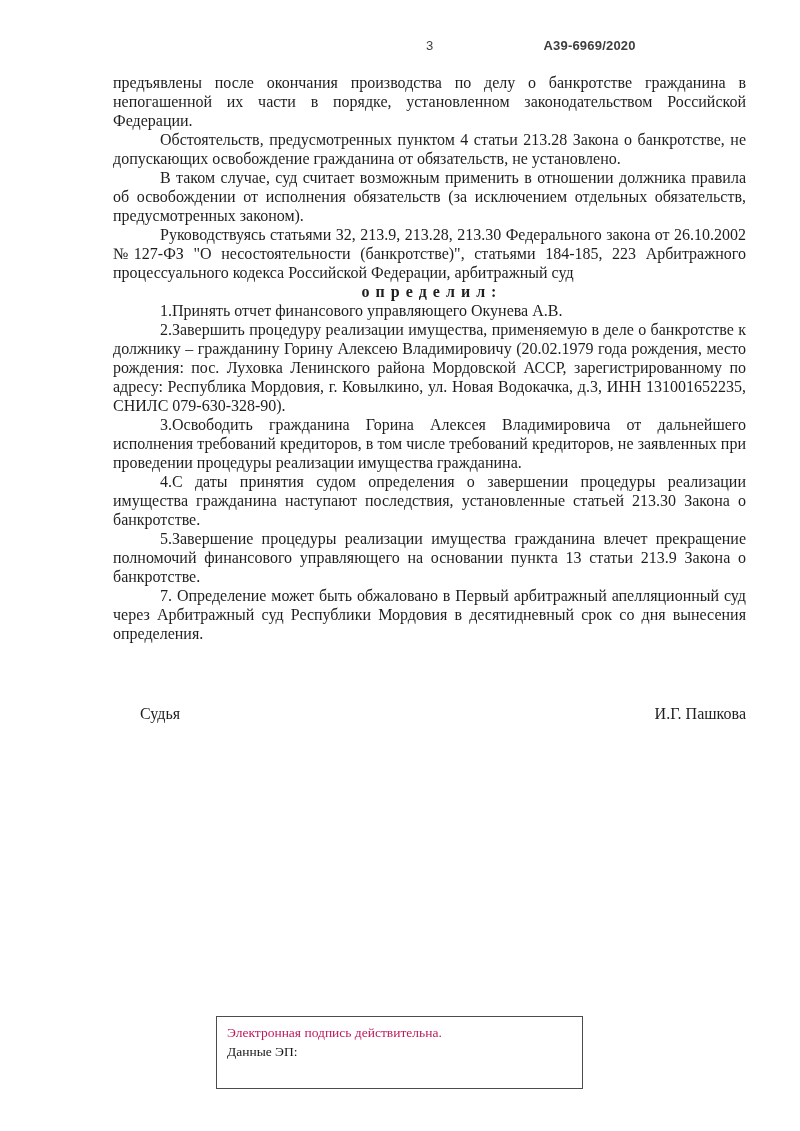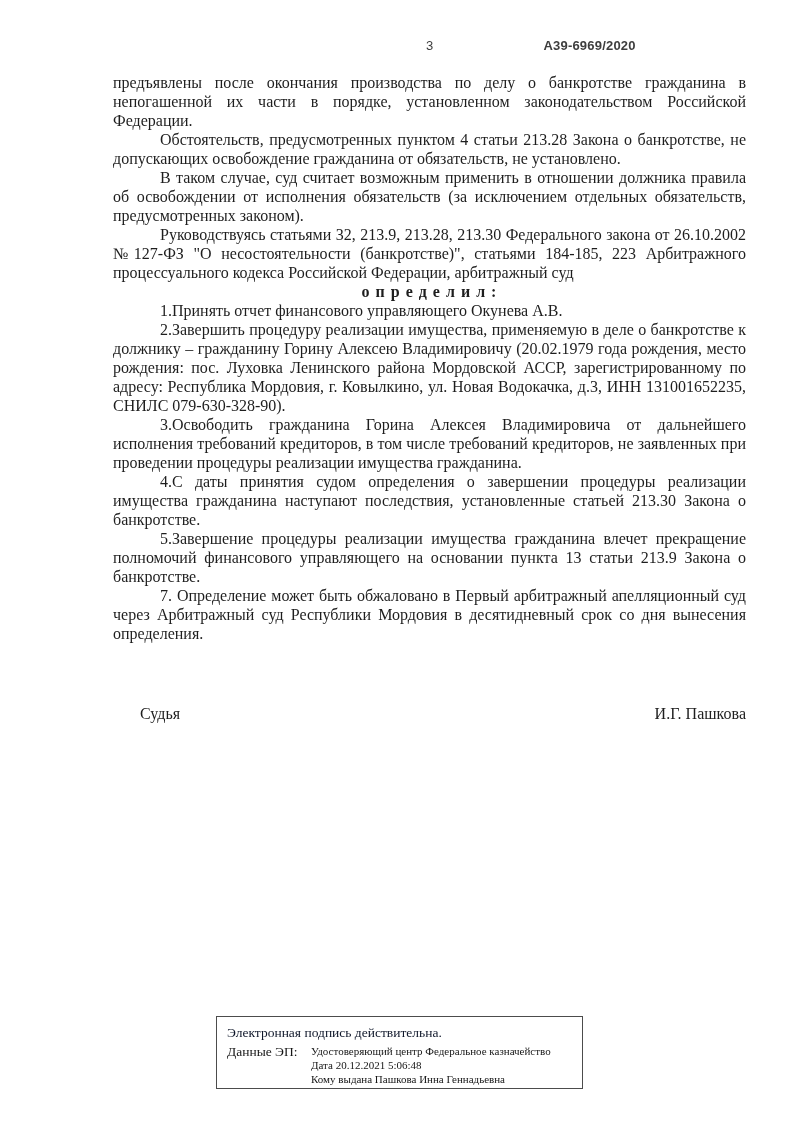--- a/index.html
+++ b/index.html
@@ -81,21 +81,21 @@
     width: 367px;
     height: 73px;
     border: 1.5px solid #4c4c4c;
     box-sizing: border-box;
     background: #ffffff;
     padding: 7px 8px 0 10px;
   }
   .stamp-validity {
     font-size: 13.5px;
     line-height: 17px;
-    color: #0f172a;
+    color: #be185d;
   }
   .stamp-row {
     display: flex;
     margin-top: 3px;
   }
   .stamp-label {
     flex: 0 0 74px;
     font-size: 13.5px;
     line-height: 15px;
     color: #161616;
@@ -135,21 +135,16 @@
 
   <div class="signature-row">
     <span class="judge-label">Судья</span>
     <span class="judge-name">И.Г. Пашкова</span>
   </div>
 
   <div class="stamp">
     <div class="stamp-validity">Электронная подпись действительна.</div>
     <div class="stamp-row">
       <div class="stamp-label">Данные ЭП:</div>
-      <div class="stamp-details">
-        <div class="stamp-detail">Удостоверяющий центр Федеральное казначейство</div>
-        <div class="stamp-detail">Дата 20.12.2021 5:06:48</div>
-        <div class="stamp-detail">Кому выдана Пашкова Инна Геннадьевна</div>
-      </div>
     </div>
   </div>
 
 </div>
 
 </body></html>

